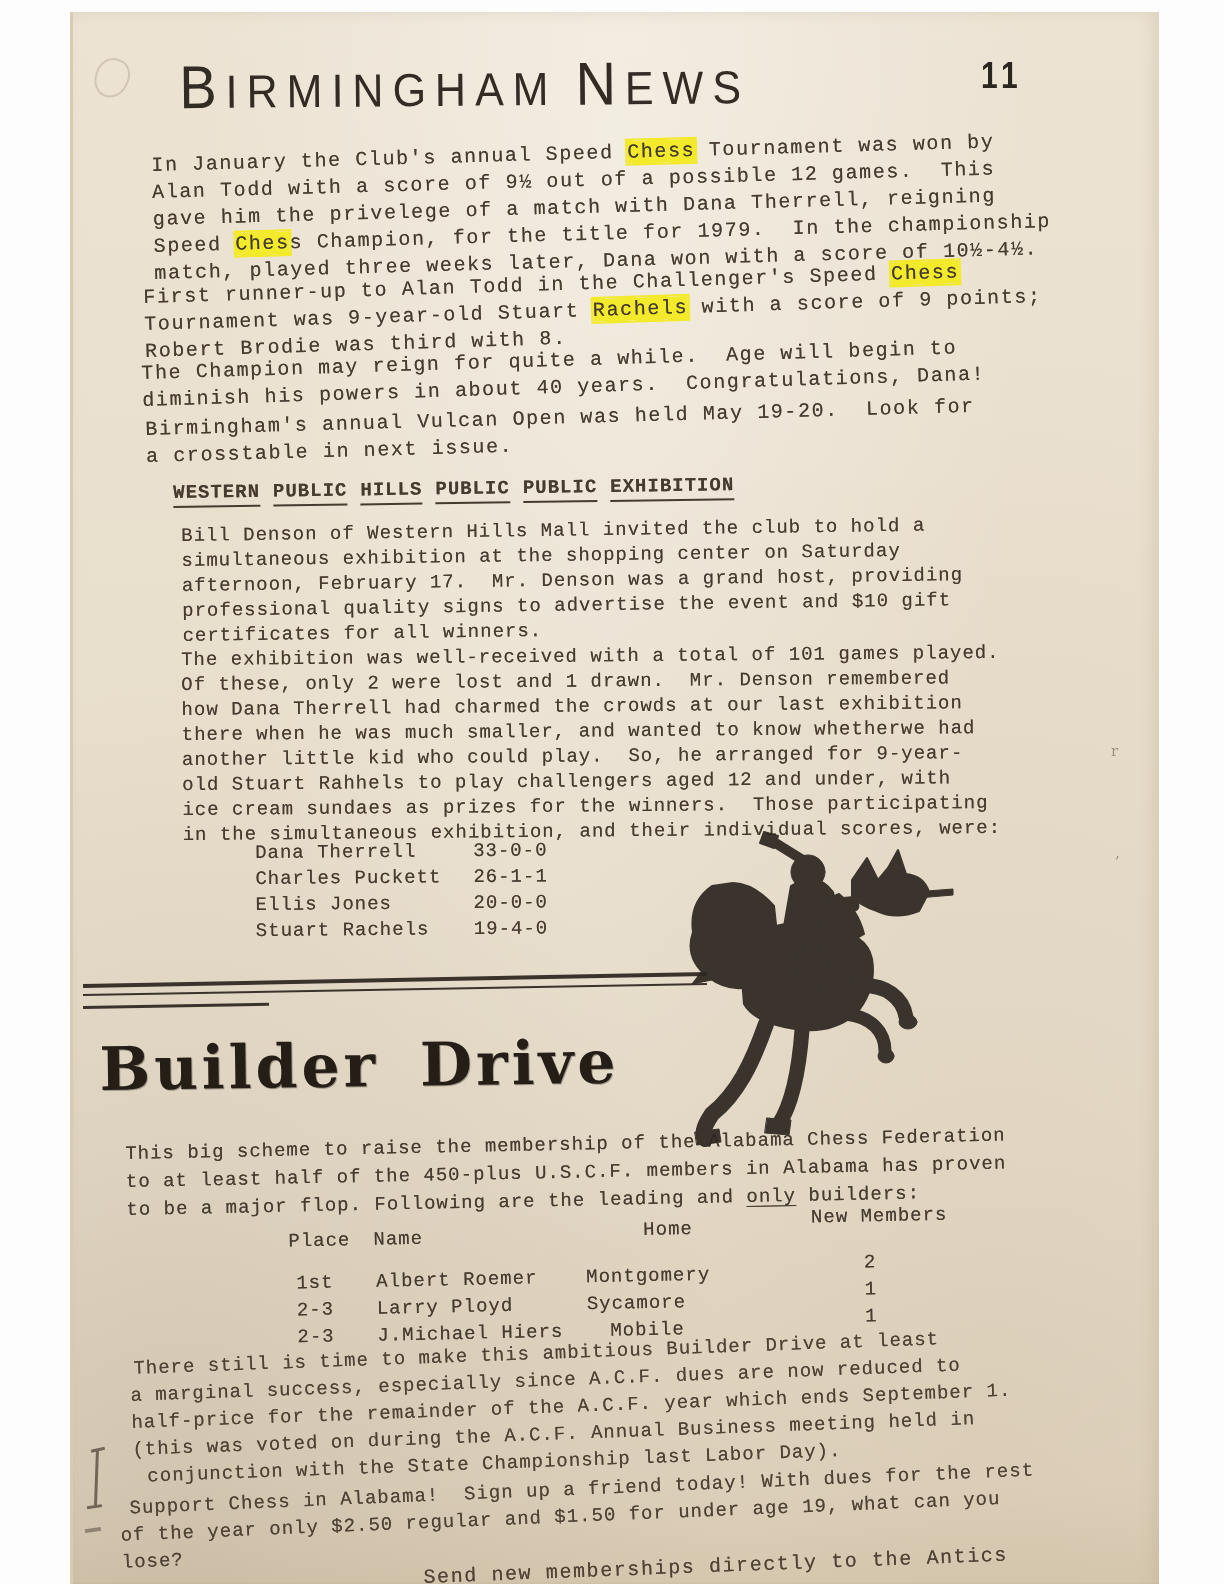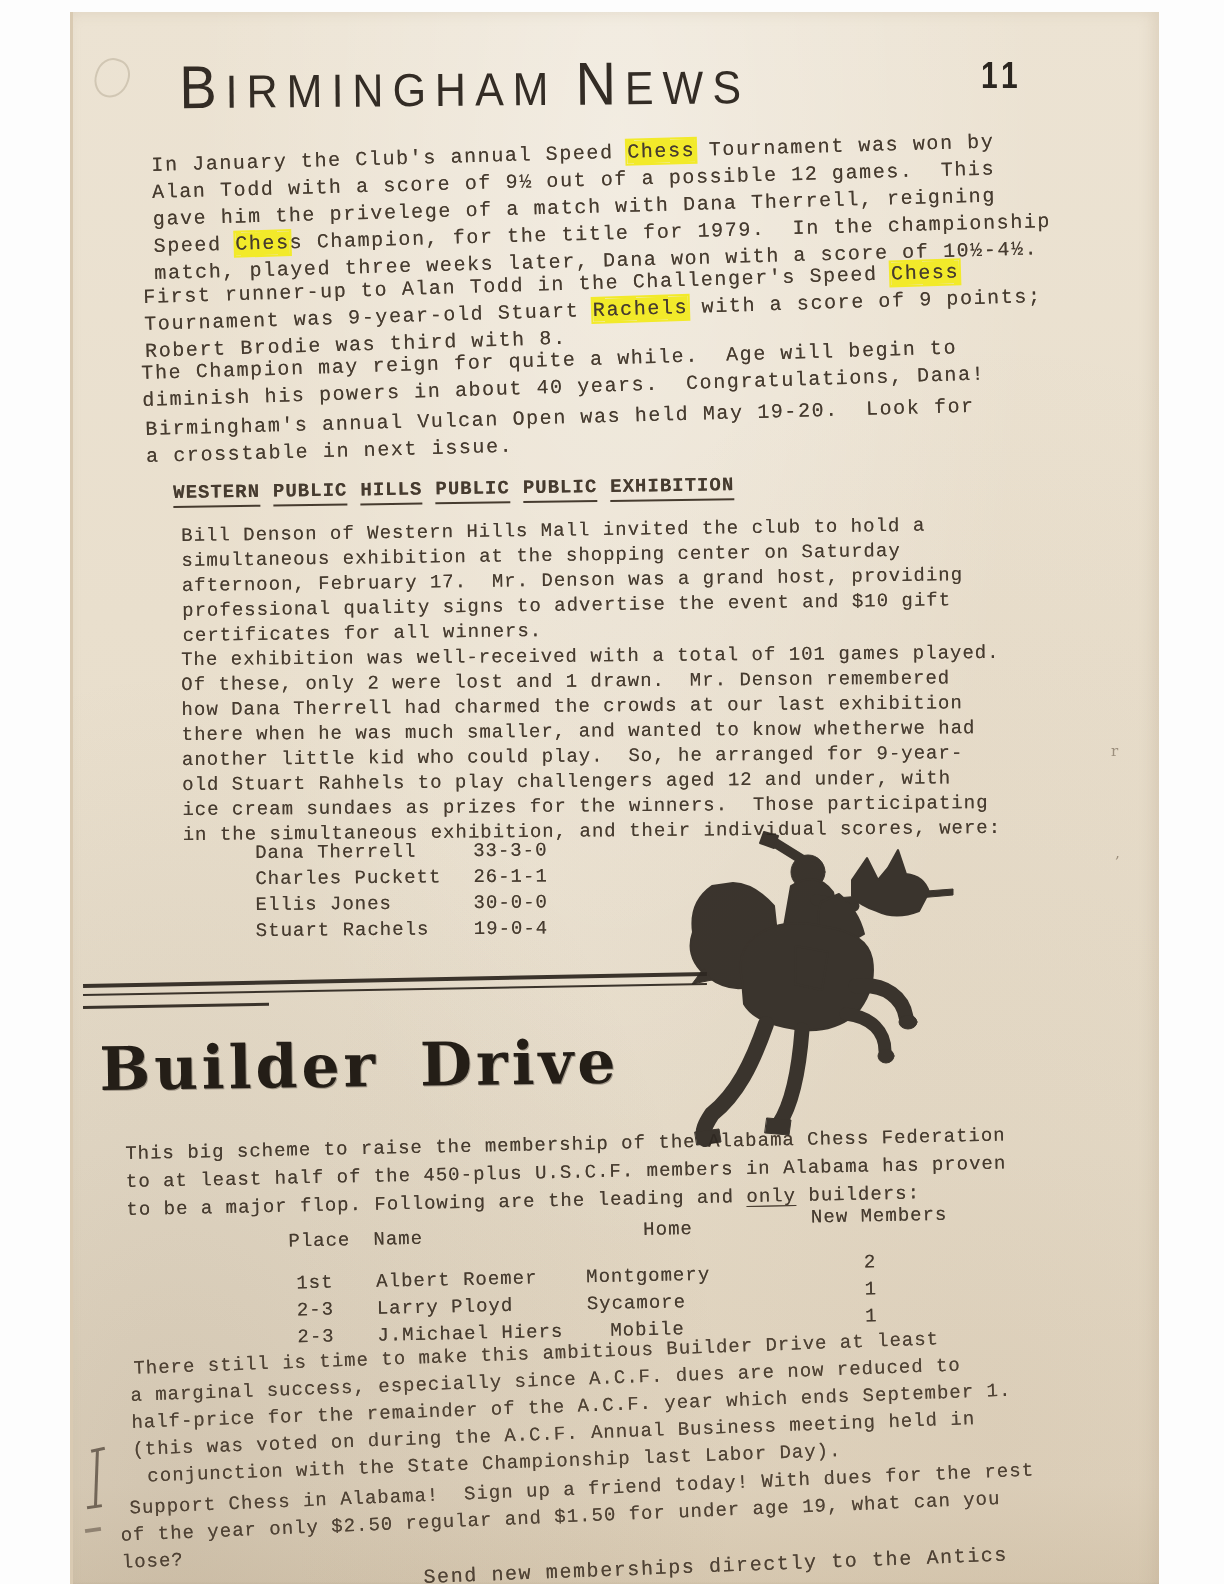--- a/index.html
+++ b/index.html
@@ -118,24 +118,24 @@
 
     <div class="tw tw-wide" style="left:72px;top:404px;transform:rotate(-1.6deg);"><div class="tw-line"><span>Birmingham's annual Vulcan Open was held May 19-20.  Look for</span></div><div class="tw-line"><span>a crosstable in next issue.</span></div></div>
 
     <div class="tw" style="left:100px;top:468px;transform:rotate(-.8deg);font-weight:bold;"><span class="hw">WESTERN</span><span class="hw">PUBLIC</span><span class="hw">HILLS</span><span class="hw">PUBLIC</span><span class="hw">PUBLIC</span><span class="hw">EXHIBITION</span></div>
 
     <div class="tw" style="left:108px;top:512px;transform:rotate(-.8deg);line-height:25px;"><div class="tw-line"><span>Bill Denson of Western Hills Mall invited the club to hold a</span></div><div class="tw-line"><span>simultaneous exhibition at the shopping center on Saturday</span></div><div class="tw-line"><span>afternoon, February 17.  Mr. Denson was a grand host, providing</span></div><div class="tw-line"><span>professional quality signs to advertise the event and $10 gift</span></div><div class="tw-line"><span>certificates for all winners.</span></div></div>
 
     <div class="tw" style="left:108px;top:636px;transform:rotate(-.5deg);line-height:25px;"><div class="tw-line"><span>The exhibition was well-received with a total of 101 games played.</span></div><div class="tw-line"><span>Of these, only 2 were lost and 1 drawn.  Mr. Denson remembered</span></div><div class="tw-line"><span>how Dana Therrell had charmed the crowds at our last exhibition</span></div><div class="tw-line"><span>there when he was much smaller, and wanted to know whetherwe had</span></div><div class="tw-line"><span>another little kid who could play.  So, he arranged for 9-year-</span></div><div class="tw-line"><span>old Stuart Rahhels to play challengers aged 12 and under, with</span></div><div class="tw-line"><span>ice cream sundaes as prizes for the winners.  Those participating</span></div><div class="tw-line"><span>in the simultaneous exhibition, and their individual scores, were:</span></div></div>
 
     <div class="scores" style="left:182px;">
-        <div class="score-row"><span class="sname">Dana Therrell</span><span class="sscore">33-3-0</span></div>
+        <div class="score-row"><span class="sname">Dana Therrell</span><span class="sscore">33-0-0</span></div>
         <div class="score-row"><span class="sname">Charles Puckett</span><span class="sscore">26-1-1</span></div>
-        <div class="score-row"><span class="sname">Ellis Jones</span><span class="sscore">30-0-0</span></div>
-        <div class="score-row"><span class="sname">Stuart Rachels</span><span class="sscore">19-0-4</span></div>
+        <div class="score-row"><span class="sname">Ellis Jones</span><span class="sscore">20-0-0</span></div>
+        <div class="score-row"><span class="sname">Stuart Rachels</span><span class="sscore">19-4-0</span></div>
       </div>
 
     <div class="rule" style="left:10px;top:972px;width:624px;height:4px;transform:rotate(-1.1deg);"></div>
     <div class="rule" style="left:10px;top:982px;width:624px;height:2px;transform:rotate(-1deg);"></div>
     <div class="rule" style="left:10px;top:994px;width:186px;height:3px;transform:rotate(-1deg);"></div>
 
     <div class="headline" style="left:26px;">Builder Drive</div>
 
     <div class="tw" style="left:52px;top:1128px;transform:rotate(-1.2deg);line-height:28px;"><div class="tw-line"><span>This big scheme to raise the membership of the Alabama Chess Federation</span></div><div class="tw-line"><span>to at least half of the 450-plus U.S.C.F. members in Alabama has proven</span></div><div class="tw-line"><span>to be a major flop. Following are the leading and </span><span class="ul">only</span><span> builders:</span></div></div>
 

